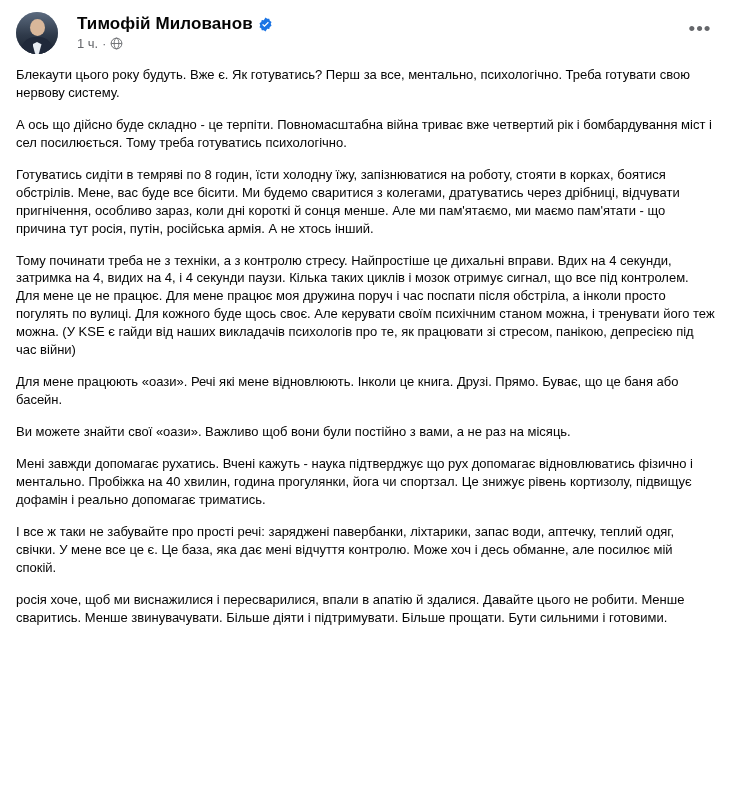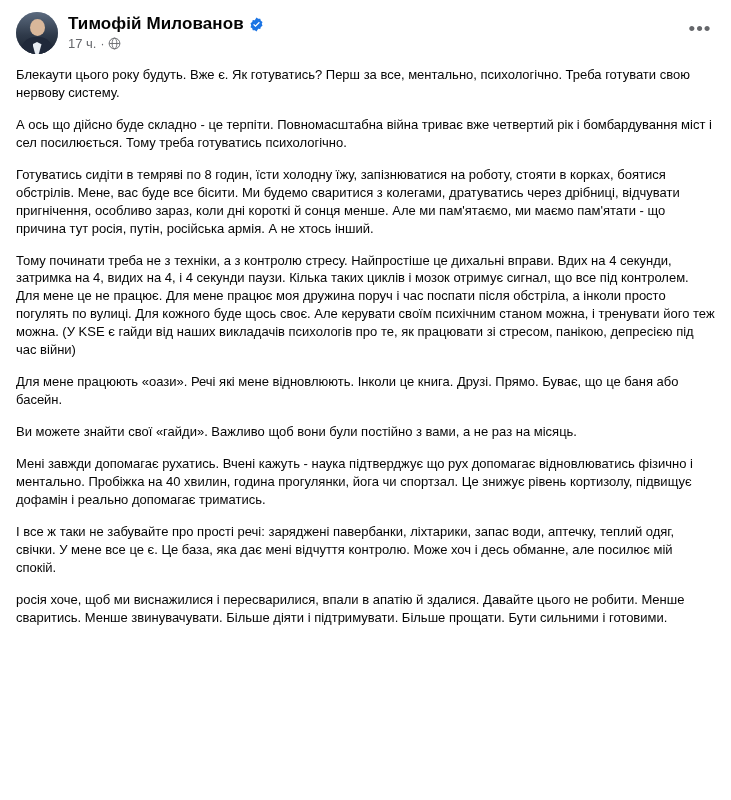--- a/index.html
+++ b/index.html
@@ -64,21 +64,21 @@
     position: absolute;
     left: 50%;
     bottom: 0;
     width: 9px;
     height: 12px;
     margin-left: -4.5px;
     background: #e8edf3;
     clip-path: polygon(50% 0, 100% 18%, 70% 100%, 30% 100%, 0 18%);
   }
   .header-text {
-    margin-left: 10px;
+    margin-left: 19px;
     display: flex;
     flex-direction: column;
     justify-content: center;
     min-height: 42px;
   }
   .name-row {
     display: flex;
     align-items: center;
     line-height: 1.1;
   }
@@ -162,41 +162,41 @@
       <div class="name-row">
         <span class="author-name">Тимофій Милованов</span>
         <span class="verified">
           <svg width="15" height="15" viewBox="0 0 16 16" aria-hidden="true">
             <path fill="#1b74e4" d="M8 0.6l1.78 1.3 2.2-.06.62 2.1 1.8 1.26-.78 2.06.78 2.06-1.8 1.26-.62 2.1-2.2-.06L8 15.4l-1.78-1.3-2.2.06-.62-2.1-1.8-1.26.78-2.06-.78-2.06 1.8-1.26.62-2.1 2.2.06z"></path>
             <path fill="#ffffff" d="M6.9 10.75L4.4 8.3l.95-.95 1.55 1.52 3.72-3.7.95.95z"></path>
           </svg>
         </span>
       </div>
       <div class="meta-row">
-        <span>17 ч.</span>
+        <span>1 ч.</span>
         <span class="meta-sep">·</span>
         <span class="globe-icon">
           <svg width="13" height="13" viewBox="0 0 16 16" aria-hidden="true">
             <circle cx="8" cy="8" r="6.6" fill="none" stroke="#65676b" stroke-width="1.2"></circle>
             <ellipse cx="8" cy="8" rx="2.9" ry="6.6" fill="none" stroke="#65676b" stroke-width="1.1"></ellipse>
             <line x1="1.6" y1="8" x2="14.4" y2="8" stroke="#65676b" stroke-width="1.1"></line>
           </svg>
         </span>
       </div>
     </div>
 
     <div class="more-btn">•••</div>
   </div>
 
   <div class="post-body">
     <p>Блекаути цього року будуть. Вже є. Як готуватись? Перш за все, ментально, психологічно. Треба готувати свою нервову систему.</p>
     <p>А ось що дійсно буде складно - це терпіти. Повномасштабна війна триває вже четвертий рік і бомбардування міст і сел посилюється. Тому треба готуватись психологічно.</p>
     <p>Готуватись сидіти в темряві по 8 годин, їсти холодну їжу, запізнюватися на роботу, стояти в корках, боятися обстрілів. Мене, вас буде все бісити. Ми будемо сваритися з колегами, дратуватись через дрібниці, відчувати пригнічення, особливо зараз, коли дні короткі й сонця менше. Але ми пам'ятаємо, ми маємо пам'ятати - що причина тут росія, путін, російська армія. А не хтось інший.</p>
     <p>Тому починати треба не з техніки, а з контролю стресу. Найпростіше це дихальні вправи. Вдих на 4 секунди, затримка на 4, видих на 4, і 4 секунди паузи. Кілька таких циклів і мозок отримує сигнал, що все під контролем. Для мене це не працює. Для мене працює моя дружина поруч і час поспати після обстріла, а інколи просто погулять по вулиці. Для кожного буде щось своє. Але керувати своїм психічним станом можна, і тренувати його теж можна. (У KSE є гайди від наших викладачів психологів про те, як працювати зі стресом, панікою, депресією під час війни)</p>
     <p>Для мене працюють «оази». Речі які мене відновлюють. Інколи це книга. Друзі. Прямо. Буває, що це баня або басейн.</p>
-    <p>Ви можете знайти свої «гайди». Важливо щоб вони були постійно з вами, а не раз на місяць.</p>
+    <p>Ви можете знайти свої «оази». Важливо щоб вони були постійно з вами, а не раз на місяць.</p>
     <p>Мені завжди допомагає рухатись. Вчені кажуть - наука підтверджує що рух допомагає відновлюватись фізично і ментально. Пробіжка на 40 хвилин, година прогулянки, йога чи спортзал. Це знижує рівень кортизолу, підвищує дофамін і реально допомагає триматись.</p>
     <p>І все ж таки не забувайте про прості речі: заряджені павербанки, ліхтарики, запас води, аптечку, теплий одяг, свічки. У мене все це є. Це база, яка дає мені відчуття контролю. Може хоч і десь обманне, але посилює мій спокій.</p>
     <p>росія хоче, щоб ми виснажилися і пересварилися, впали в апатію й здалися. Давайте цього не робити. Менше сваритись. Менше звинувачувати. Більше діяти і підтримувати. Більше прощати. Бути сильними і готовими.</p>
 
   </div>
 
 </div>
 
 </body></html>

